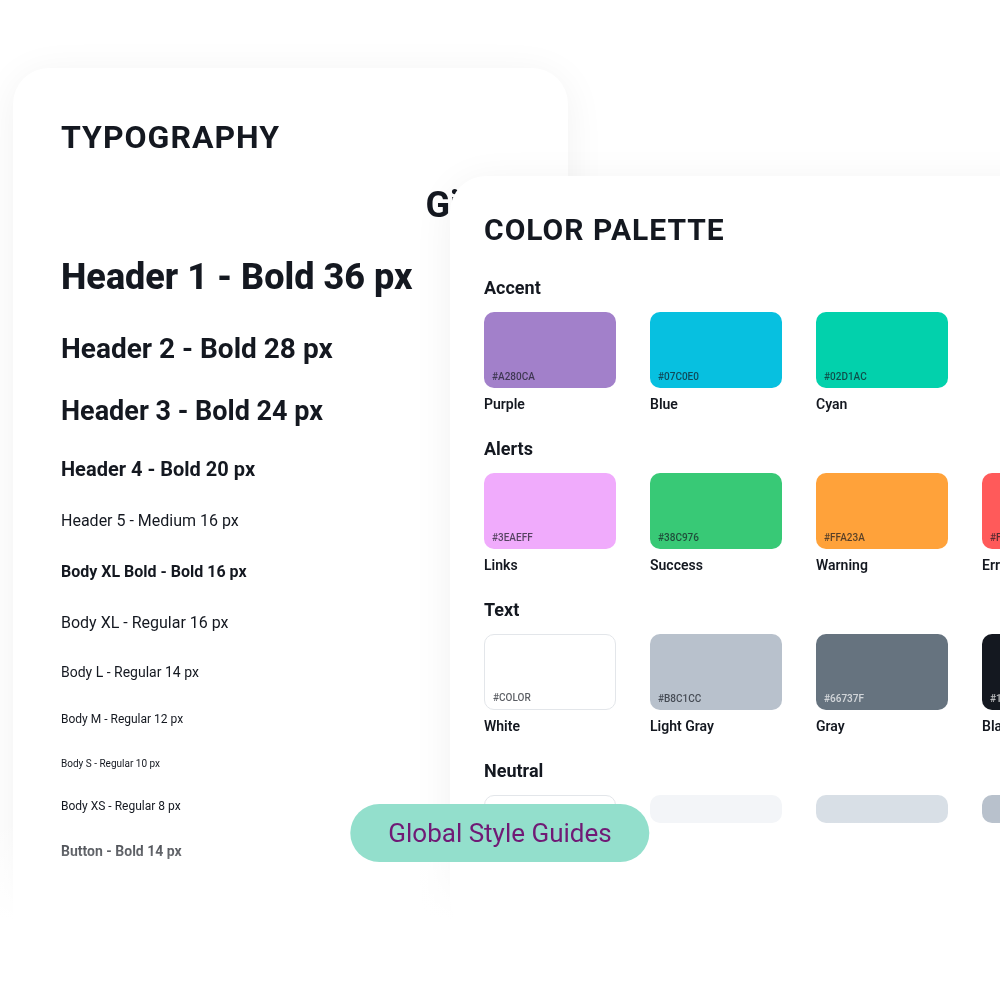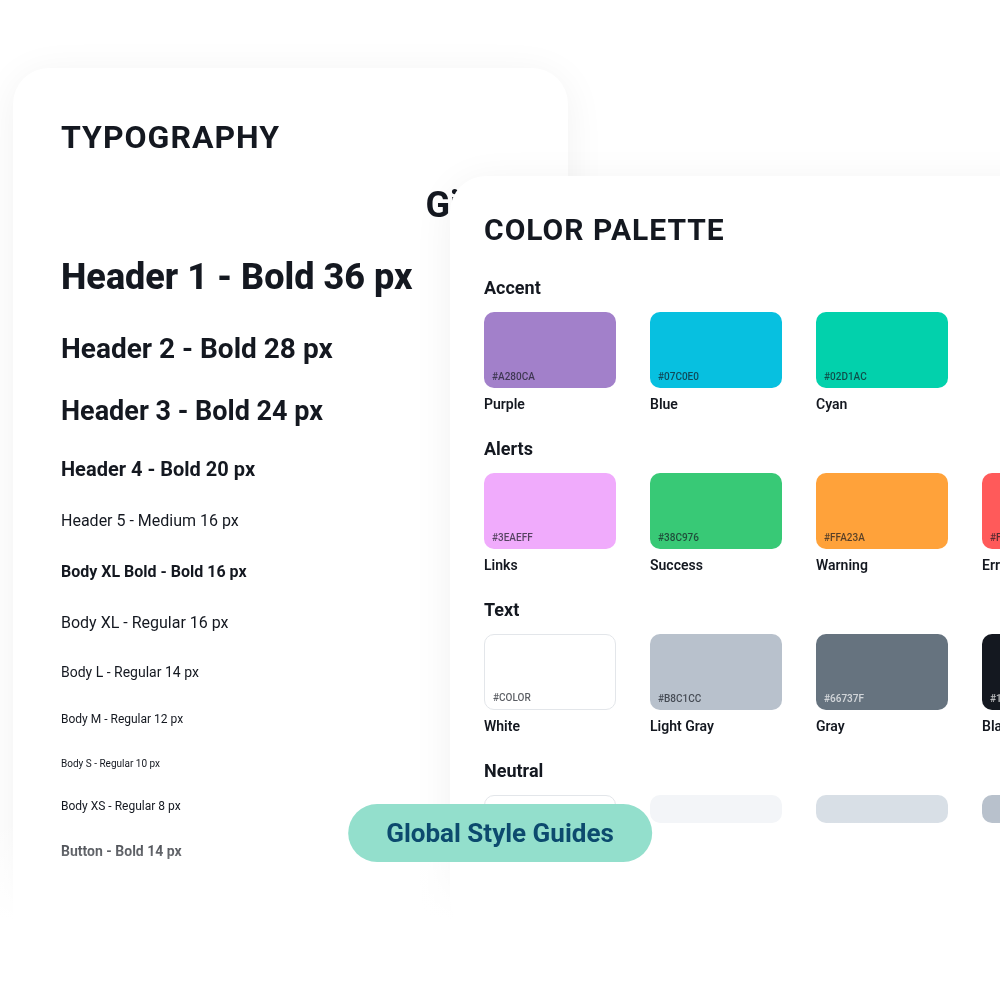--- a/index.html
+++ b/index.html
@@ -117,23 +117,23 @@
     background: linear-gradient(to bottom, rgba(255,255,255,0) 0%, rgba(255,255,255,1) 55%);
     z-index: 3;
     pointer-events: none;
   }
   .pill {
     position: absolute;
     left: 50%;
     transform: translateX(-50%);
     top: 804px;
     background: #93dfcc;
-    color: #0c4a6e;
+    color: #701a75;
     font-size: 26px;
-    font-weight: 700;
+    font-weight: 400;
     padding: 14px 38px;
     border-radius: 999px;
     z-index: 4;
   }
 </style>
 </head>
 <body>
 
 <div class="card typo-card">
   <div class="typo-title">TYPOGRAPHY</div>

